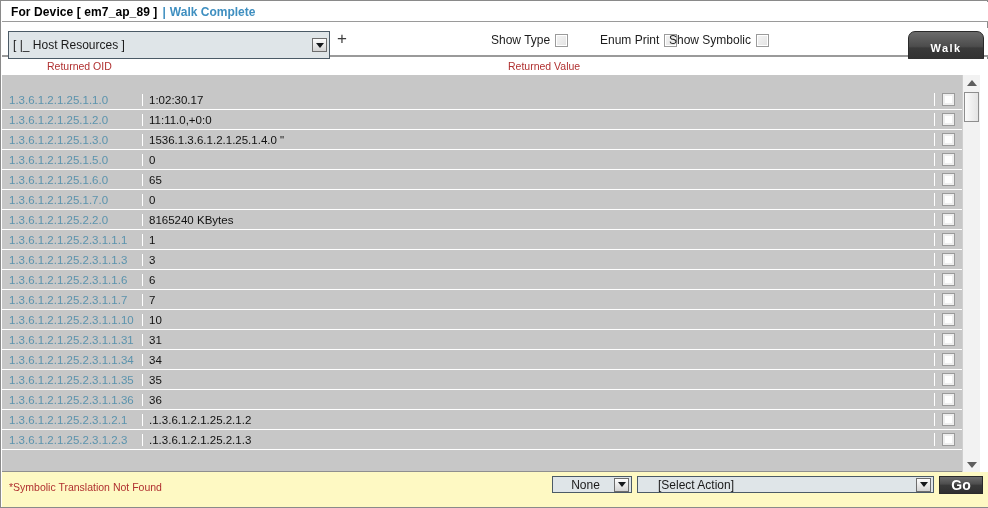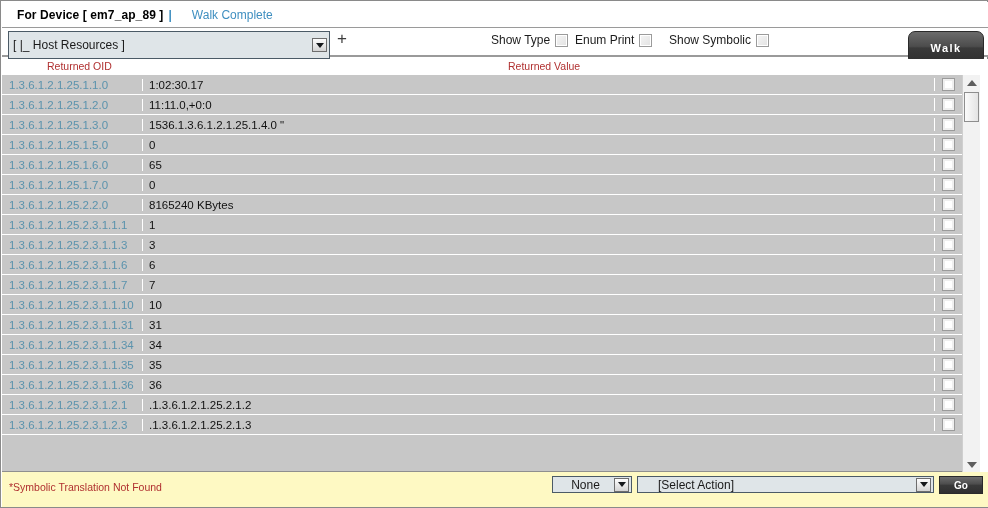--- a/index.html
+++ b/index.html
@@ -10,27 +10,27 @@
     font-size:12px;color:#000;
     -webkit-font-smoothing:none;
   }
   .app{
     position:relative;width:988px;height:508px;box-sizing:border-box;
     border:1px solid #8a8a8a;background:#ffffff;
   }
 
   
   .titlebar{
-    position:absolute;left:1px;top:1px;width:986px;height:26px;
+    position:absolute;left:1px;top:1px;width:986px;height:20px;
     background:#ffffff;border-bottom:1px solid #9a9a9a;
-    display:flex;align-items:center;padding-left:15px;box-sizing:border-box;
+    display:flex;align-items:center;padding-left:9px;box-sizing:border-box;
   }
   .title-device{font-weight:bold;font-size:12px;color:#000;letter-spacing:0.1px;}
   .title-sep{color:#3f8fc0;font-weight:bold;font-size:12px;margin-left:5px;}
-  .title-status{color:#3f8fc0;font-weight:normal;font-size:12px;margin-left:20px;}
+  .title-status{color:#3f8fc0;font-weight:bold;font-size:12px;margin-left:4px;}
 
   
   .toolbar{
     position:absolute;left:1px;top:27px;width:986px;height:29px;
     background:#ffffff;border-bottom:2px solid #9a9a9a;box-sizing:border-box;
   }
   .mib-select{
     position:absolute;left:6px;top:3px;width:322px;height:28px;
     background:#dfe5e8;border:1px solid #4b5a66;box-sizing:border-box;
     display:flex;align-items:center;
@@ -56,21 +56,21 @@
   }
 
   .chk-group{position:absolute;top:5px;display:flex;align-items:center;}
   .chk-group .cl{font-size:12px;color:#1c1c1c;margin-right:5px;}
   .cbx{
     width:13px;height:13px;box-sizing:border-box;
     border:1px solid #9b9b9b;
     background:linear-gradient(135deg,#f5f5f5,#e2e2e2);
     box-shadow:inset 0 0 0 1px #ffffff;
   }
-  #g1{left:489px;} #g2{left:573px;} #g3{left:667px;}
+  #g1{left:489px;} #g2{left:598px;} #g3{left:667px;}
 
   .walk-btn{
     position:absolute;left:906px;top:3px;width:76px;height:34px;
     background:linear-gradient(#6b6b6b,#4c4c4c 45%,#3a3a3a 50%,#2f2f2f);
     border:1px solid #2a2a2a;border-radius:7px;box-sizing:border-box;
     color:#ffffff;font-weight:bold;font-size:11px;
     display:flex;align-items:center;justify-content:center;
     letter-spacing:1.4px;cursor:pointer;
   }
 
@@ -85,21 +85,21 @@
   }
   .ch-oid{left:45px;}
   .ch-val{left:506px;}
 
   
   .grid{
     position:absolute;left:1px;top:74px;width:986px;height:397px;
     background:#c7c7c7;overflow:hidden;box-sizing:border-box;
     border-bottom:1px solid #8f8f8f;
   }
-  .rowwrap{position:absolute;left:0;top:0;width:960px;}
+  .rowwrap{position:absolute;left:0;top:15px;width:960px;}
   .row{
     height:20px;box-sizing:border-box;
     border-bottom:1px solid #ffffff;
     display:flex;align-items:center;position:relative;
     background:#c7c7c7;
   }
   .cell-oid{
     width:140px;flex:none;box-sizing:border-box;
     padding-left:7px;font-size:11.5px;color:#5b93ad;
     white-space:nowrap;overflow:hidden;cursor:pointer;
@@ -166,21 +166,21 @@
   .sel-action{
     position:absolute;left:636px;top:475px;width:297px;height:17px;
     background:#dfe5e8;border:1px solid #4b5a66;box-sizing:border-box;
     display:flex;align-items:center;
   }
   .sel-action .lbl{flex:1;padding-left:20px;font-size:12px;color:#1a1a1a;}
   .go-btn{
     position:absolute;left:938px;top:475px;width:44px;height:18px;
     background:linear-gradient(#6b6b6b,#4c4c4c 45%,#3a3a3a 50%,#2f2f2f);
     border:1px solid #2a2a2a;box-sizing:border-box;
-    color:#ffffff;font-weight:bold;font-size:10px;
+    color:#ffffff;font-weight:bold;font-size:14px;
     display:flex;align-items:center;justify-content:center;cursor:pointer;
   }
 </style>
 </head>
 <body>
 
 <div class="app">
 
   <div class="titlebar">
     <span class="title-device">For Device [ em7_ap_89 ]</span>

